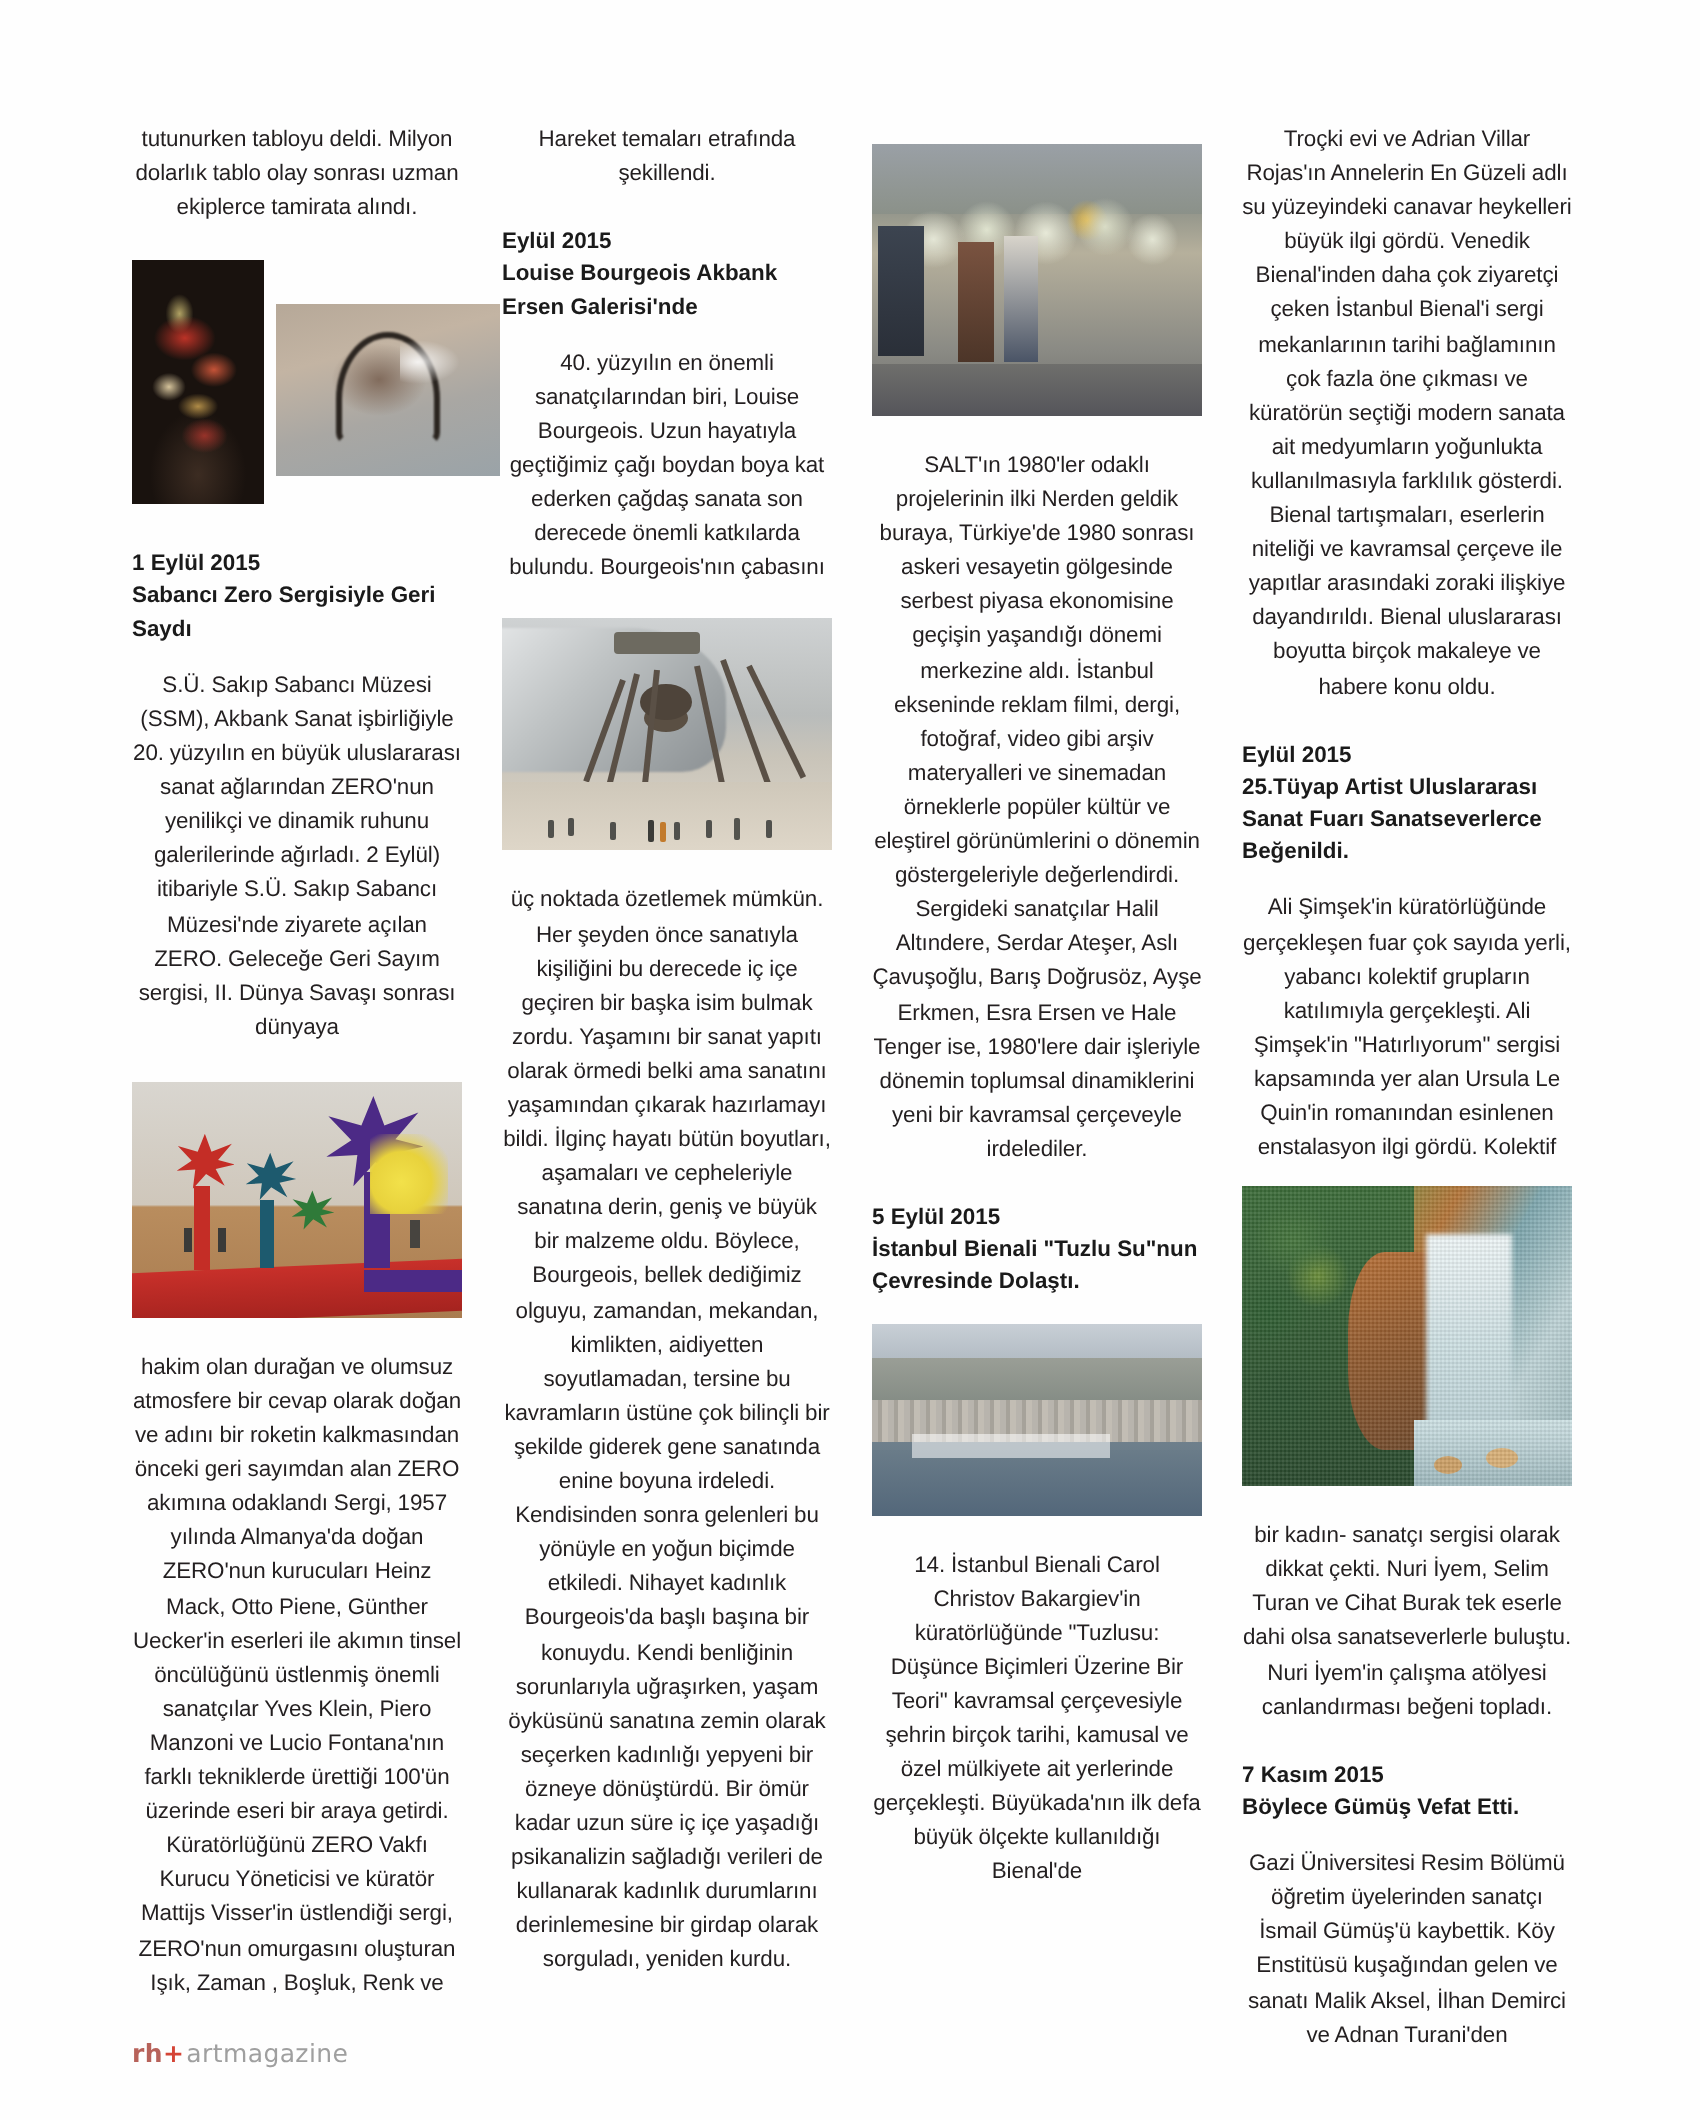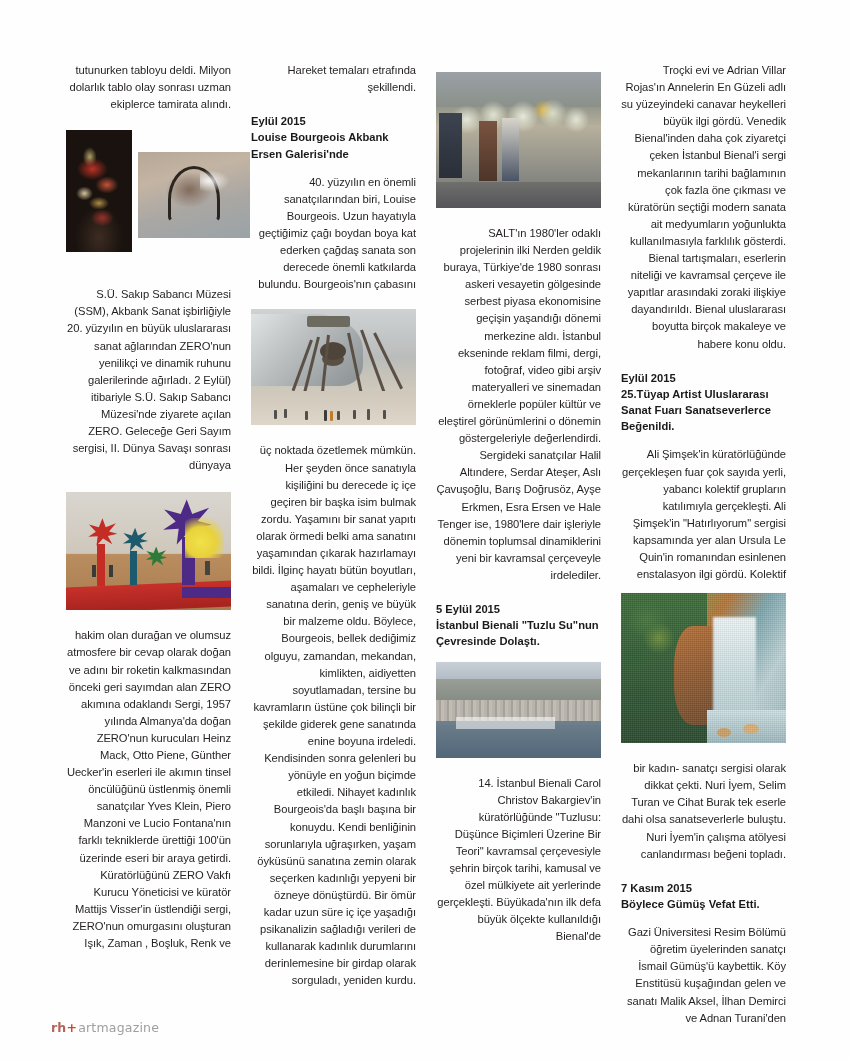--- a/index.html
+++ b/index.html
@@ -35,21 +35,21 @@
     position: relative;
   }
   .col:last-child { margin-right: 0; }
 
   p.body-text {
     font-size: 11.2px;
     line-height: 17.1px;
     margin: 0 0 0 0;
     color: #231f20;
     letter-spacing: -0.05px;
-    text-align: right;
+    text-align: center;
     word-spacing: -0.1px;
   }
   .head-block {
     font-size: 11.2px;
     line-height: 16.2px;
     font-weight: bold;
     color: #1a1a1a;
     margin: 0;
   }
   .gap-sm { height: 12px; }
@@ -214,21 +214,21 @@
     position:absolute; inset:0;
     background-image:
       repeating-linear-gradient(0deg, rgba(255,255,255,0.06) 0 1px, rgba(0,0,0,0.05) 1px 2px),
       repeating-linear-gradient(90deg, rgba(255,255,255,0.05) 0 1px, rgba(0,0,0,0.04) 1px 2px);
     pointer-events:none;
   }
 
   
   .footer {
     position: absolute;
-    left: 51px;
+    left: 66px;
     bottom: 16px;
     width: 720px;
     height: 26px;
   }
   .logo {
     font-family: "DejaVu Sans", sans-serif;
     font-size: 12.5px;
     letter-spacing: 0.2px;
     display: inline-flex;
     align-items: baseline;
@@ -251,20 +251,24 @@
 
       <div class="imgrow-1">
         <div class="painting-flowers"></div>
         <div class="painting-damaged">
           <div class="tear"></div>
           <div class="tear2"></div>
         </div>
       </div>
 
       <div class="gap-lg"></div>
+      <div class="head-block">
+        <div>1 Eylül 2015</div>
+        <div>Sabancı Zero Sergisiyle Geri Saydı</div>
+      </div>
       <div class="gap-sm"></div>
 
       <p class="body-text">S.Ü. Sakıp Sabancı Müzesi (SSM), Akbank Sanat işbirliğiyle 20. yüzyılın en büyük uluslararası sanat ağlarından ZERO'nun yenilikçi ve dinamik ruhunu galerilerinde ağırladı. 2 Eylül) itibariyle S.Ü. Sakıp Sabancı Müzesi'nde ziyarete açılan ZERO. Geleceğe Geri Sayım sergisi, II. Dünya Savaşı sonrası dünyaya</p>
 
       <div class="img-inflatable">
         <div class="infl-base"></div>
 
         <div class="spike" style="left:58%;top:6%;width:50px;height:46px;background:#4c2a86;"></div>
         <div class="stem" style="left:70%;top:38%;width:13px;height:48px;background:#4c2a86;"></div>
         <div class="stem" style="left:70%;top:80%;width:58px;height:11px;background:#4c2a86;"></div>

